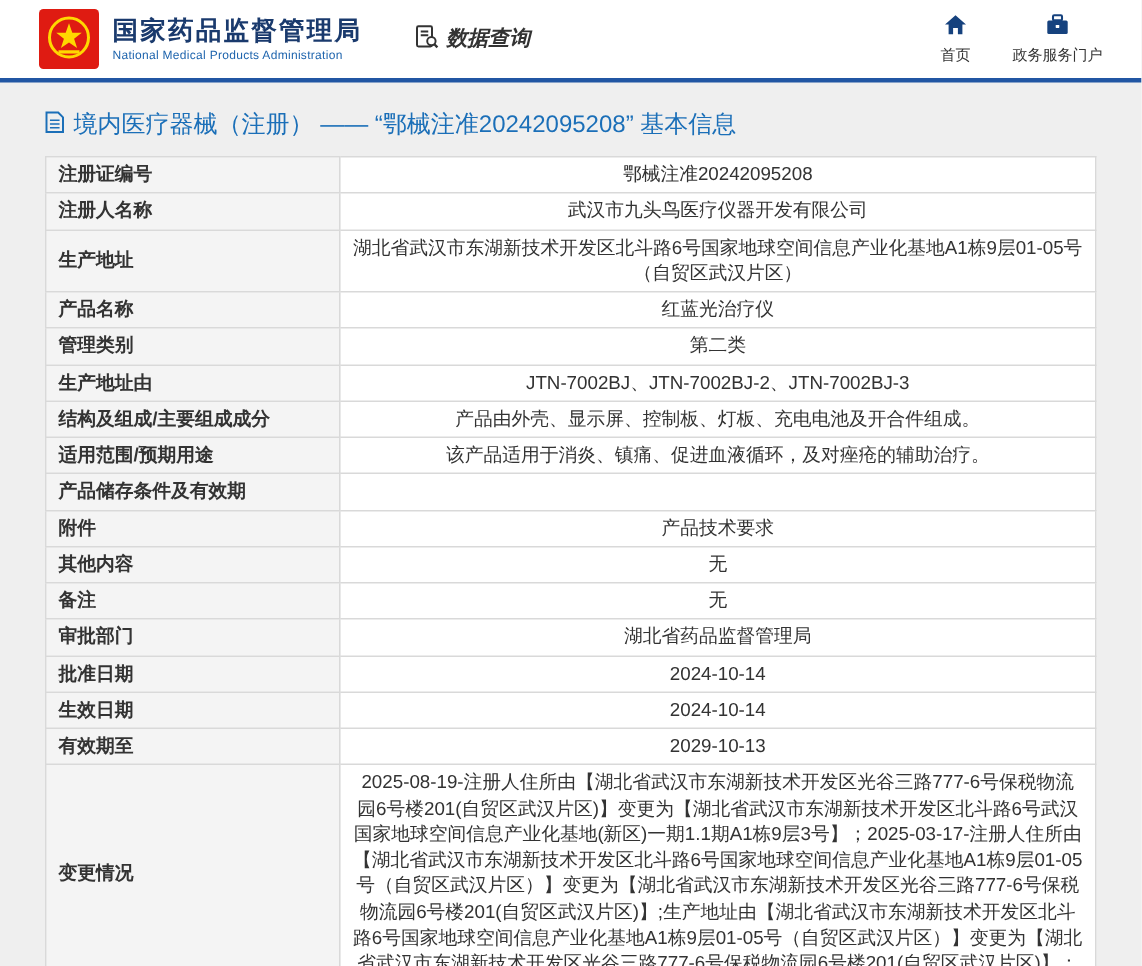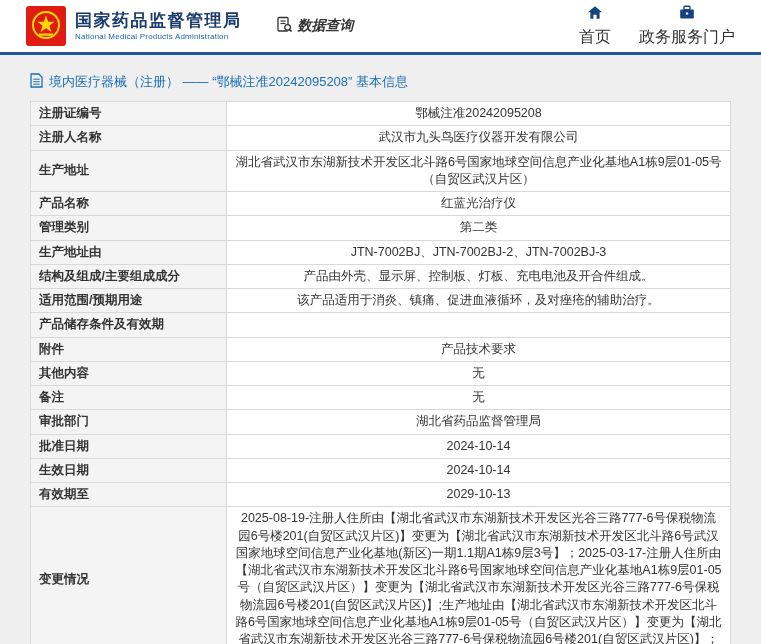--- a/index.html
+++ b/index.html
@@ -19,28 +19,28 @@
   .emblem{ width:40px; height:40px; margin-right:9px; flex:0 0 auto; }
   .brand-title{ font-size:17px; font-weight:bold; color:#1a3a6d; letter-spacing:1.5px; line-height:1.15; }
   .brand-sub{ font-size:8px; color:#1e64ad; letter-spacing:.2px; margin-top:2px; }
   .data-query{
     display:flex; align-items:center; gap:5px;
     margin-left:34px; font-size:14px; font-weight:bold; color:#333; cursor:pointer;font-style:italic;
   }
   .header-right{ display:flex; gap:28px; padding-right:6px; }
   .hr-item{
     display:flex; flex-direction:column; align-items:center; gap:3px;
-    font-size:16px; color:#333; text-decoration:none; cursor:pointer;
+    font-size:10px; color:#333; text-decoration:none; cursor:pointer;
   }
   .blue-bar{ height:3px; background:#2156a3; }
   
   main{ padding:12px 30px 6px; }
   .page-title{
     display:flex; align-items:center; gap:6px;
-    color:#1b6fb8; font-size:13px; margin:6px 0 10px 0;
+    color:#1b6fb8; font-size:16px; margin:6px 0 10px 0;
   }
   .info-table{
     width:100%; border-collapse:collapse; background:#ffffff; table-layout:fixed;
   }
   .info-table td{
     border:1px solid #d9d9d9; font-size:12.5px; line-height:1.38;
     padding:3px 8px; vertical-align:middle; height:22px;
   }
   td.label-cell{
     width:196px; background:#f4f4f4; font-weight:bold; color:#333;

